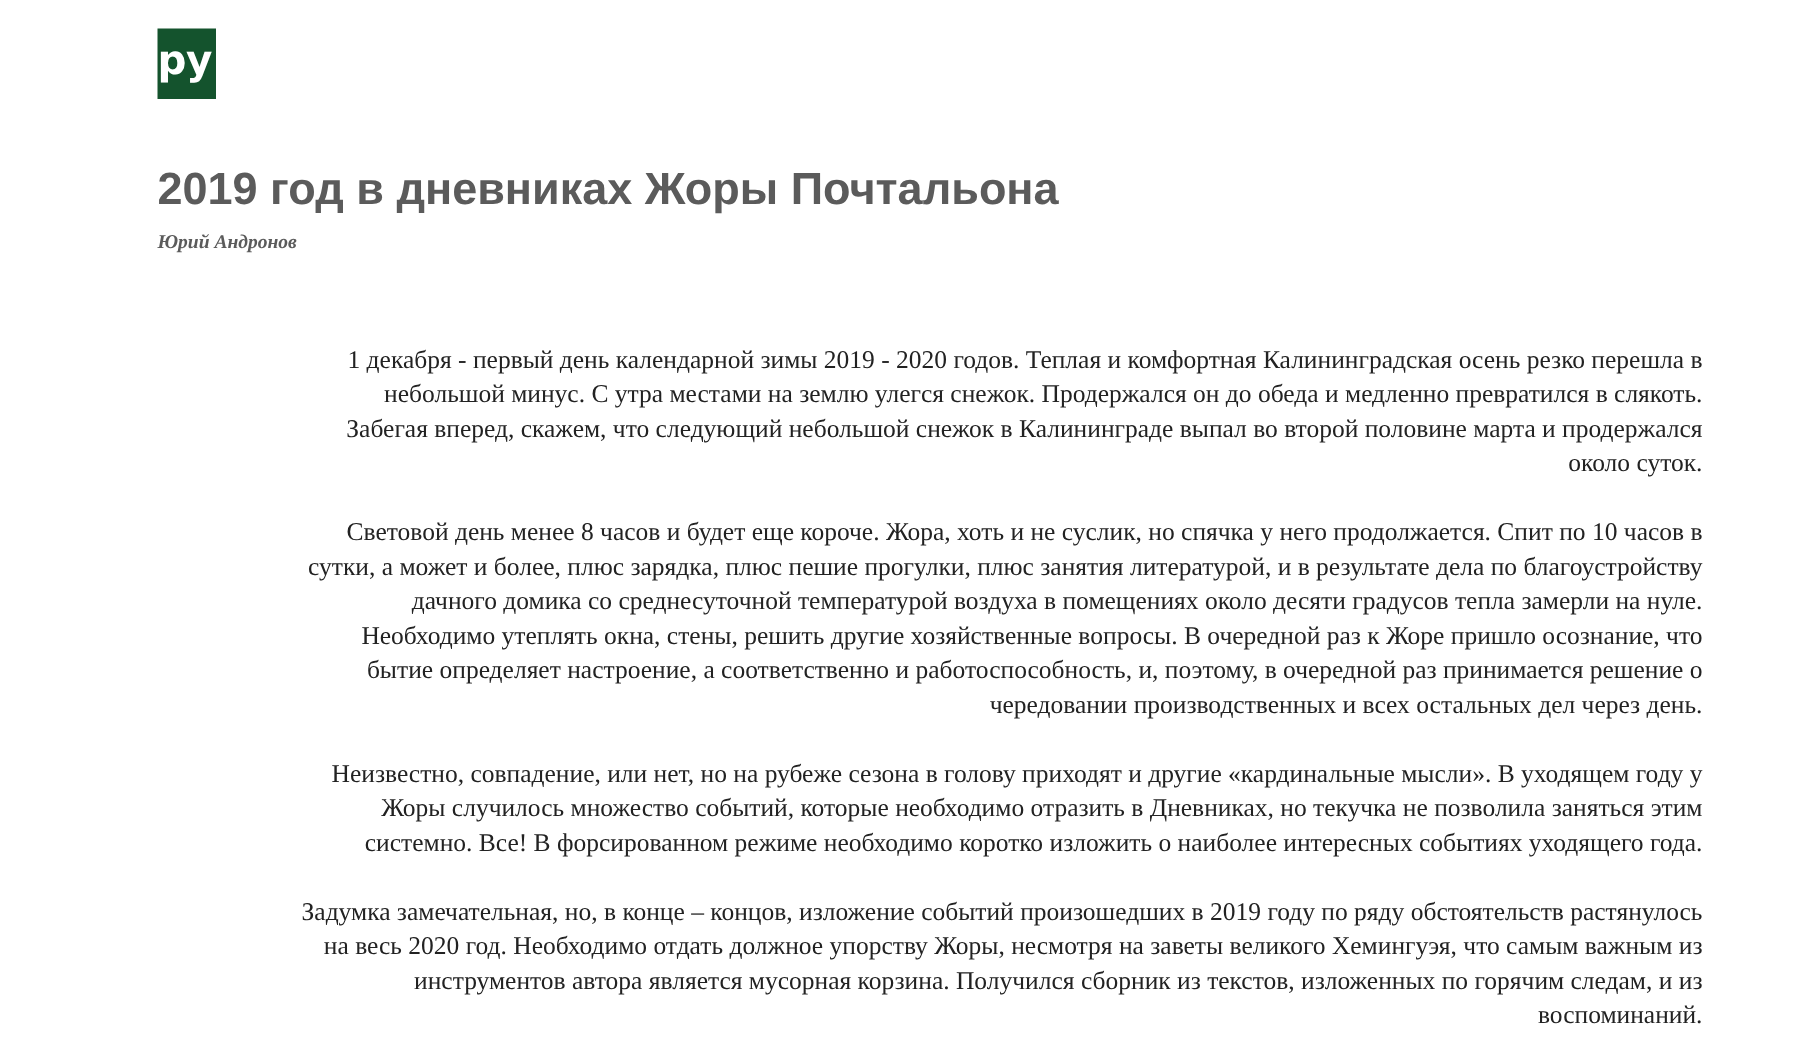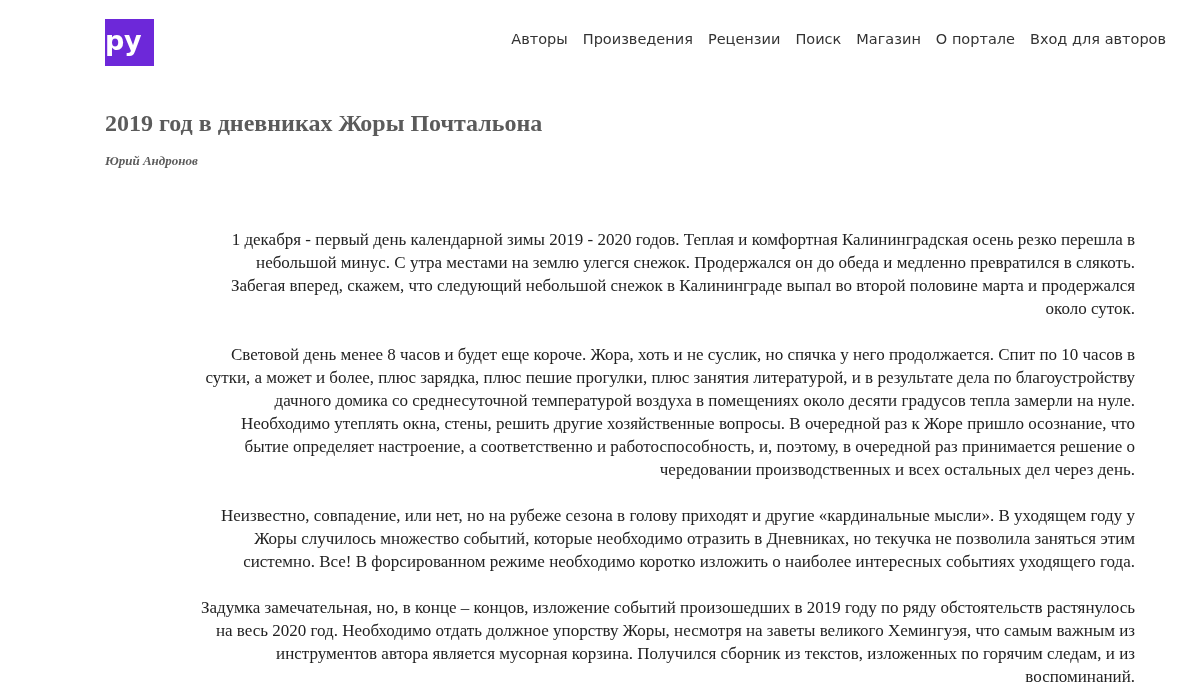--- a/index.html
+++ b/index.html
@@ -1,49 +1,40 @@
 <!DOCTYPE html>
 <html><head>
 <meta charset="utf-8">
 <style>
   html, body { margin: 0; padding: 0; background: #ffffff; }
   body { width: 1200px; height: 699px; overflow: hidden; position: relative; }
   .header { position: absolute; left: 0; top: 0; width: 1200px; height: 80px; }
   .logo { position: absolute; left: 105px; top: 19px; height: 47px; display: flex; text-decoration: none; }
   .logo-green { background: #5bb04a; width: 104px; height: 47px; position: relative; }
-  .logo-gray { background: #6d28d9; width: 49px; height: 47px; position: relative; text-decoration: underline; }
+  .logo-gray { background: #14532d; width: 39px; height: 47px; position: relative; text-decoration: underline; }
   .logo-text { position: absolute; top: 6px; font-family: "DejaVu Sans", sans-serif; font-weight: bold; font-size: 27px; color: #ffffff; letter-spacing: -0.3px; line-height: 32px; }
   .logo-green .logo-text { left: 5px; }
   .logo-gray .logo-text { left: 0px; }
   .logo-dot { position: absolute; left: 100px; top: 30px; width: 7px; height: 7px; background: #ffffff; }
   .nav { position: absolute; top: 31px; right: 34px; display: flex; gap: 15px; font-family: "DejaVu Sans", sans-serif; font-size: 14.5px; color: #333333; }
   .nav a { color: #333333; text-decoration: none; white-space: nowrap; }
-  .title { position: absolute; left: 105px; top: 110px; margin: 0; font-family: Liberation Serif, serif; font-weight: bold; font-size: 24px; color: #5b5b5b; }
+  .title { position: absolute; left: 105px; top: 110px; margin: 0; font-family: Liberation Sans, sans-serif; font-weight: bold; font-size: 30px; color: #5b5b5b; }
   .author { position: absolute; left: 105px; top: 153px; margin: 0; font-family: "Liberation Serif", serif; font-weight: bold; font-style: italic; font-size: 13px; color: #5b5b5b; text-decoration: none; }
   .text { position: absolute; left: 135px; top: 228px; width: 1000px; font-family: "Liberation Serif", serif; font-size: 17px; line-height: 23px; color: #222222; }
   .text p { margin: 0 0 23px 0; white-space: pre-line; text-align: right; }
 </style>
 </head>
 <body>
 
 <div class="header">
   <a class="logo">
     <span class="logo-gray">
       <span class="logo-text">ру</span>
     </span>
   </a>
-  <nav class="nav">
-    <a>Авторы</a>
-    <a>Произведения</a>
-    <a>Рецензии</a>
-    <a>Поиск</a>
-    <a>Магазин</a>
-    <a>О портале</a>
-    <a>Вход для авторов</a>
-  </nav>
 </div>
 
 <h1 class="title">2019 год в дневниках Жоры Почтальона</h1>
 <a class="author">Юрий Андронов</a>
 
 <div class="text">
   <p>1 декабря - первый день календарной зимы 2019 - 2020 годов. Теплая и комфортная Калининградская осень резко перешла в
 небольшой минус. С утра местами на землю улегся снежок.  Продержался он до обеда и медленно превратился в слякоть.
 Забегая вперед, скажем, что следующий небольшой снежок в Калининграде выпал во второй половине марта и продержался
 около суток.</p>

